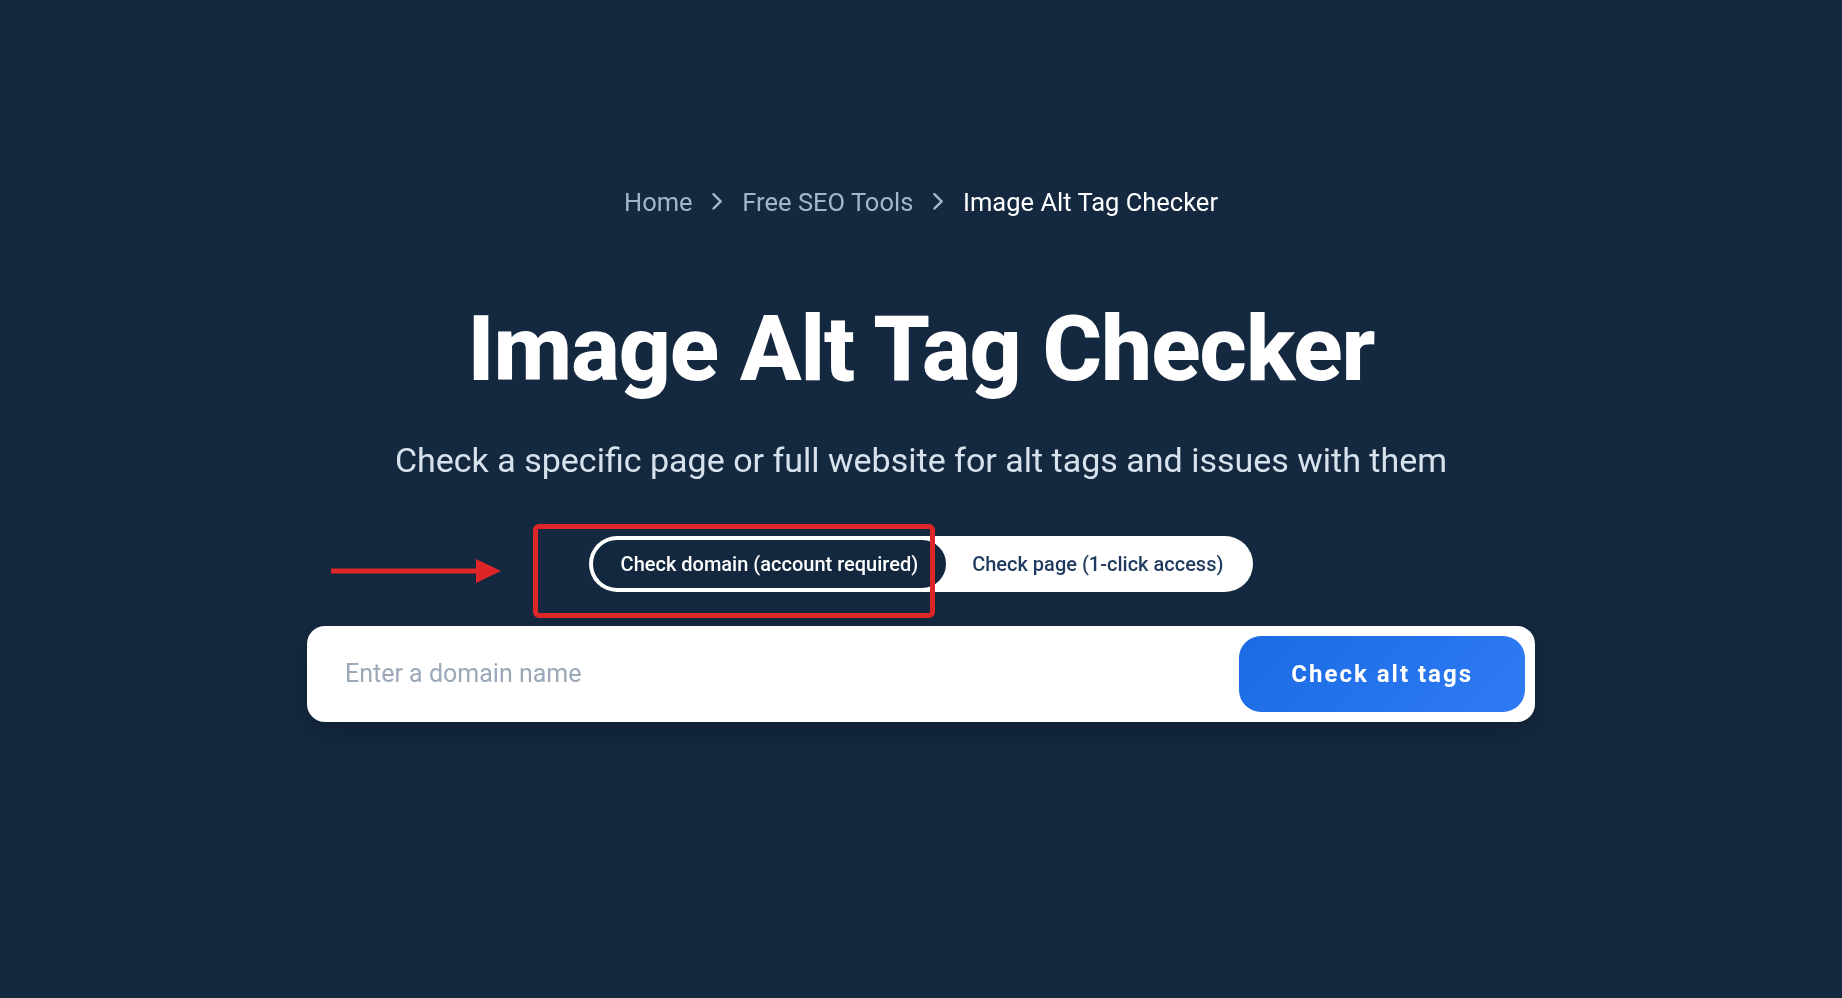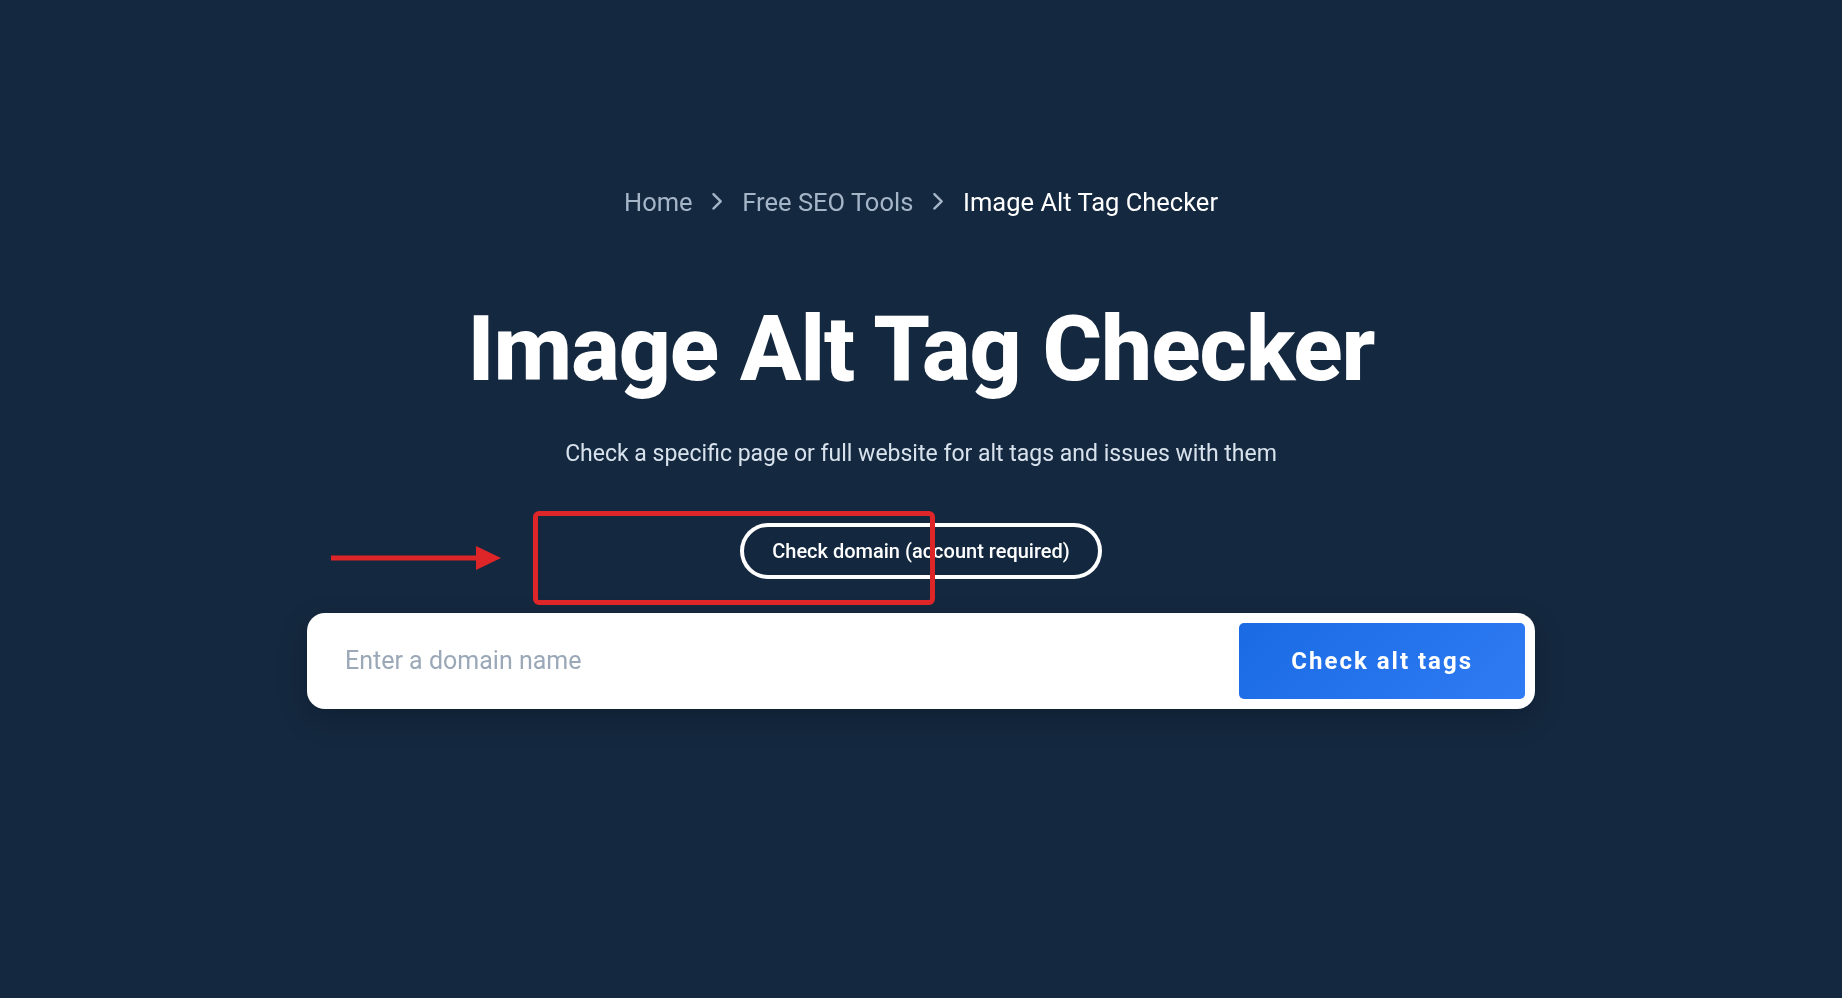--- a/index.html
+++ b/index.html
@@ -48,21 +48,21 @@
     .hero h1 {
       color: #ffffff;
       font-size: 91px;
       font-weight: 800;
       letter-spacing: -1px;
       margin-bottom: 42px;
       line-height: 1.05;
     }
     .hero .subtitle {
       color: #d8e2ed;
-      font-size: 23px;
+      font-size: 34px;
       font-weight: 400;
       margin-bottom: 56px;
     }
     .toggle-wrapper {
       display: flex;
       justify-content: center;
       margin-bottom: 34px;
       position: relative;
     }
     .toggle-group {
@@ -131,21 +131,21 @@
       color: #333;
       font-family: inherit;
     }
     .search-input::placeholder {
       color: #9aa8b8;
     }
     .search-button {
       background: linear-gradient(135deg, #1a6be3 0%, #2f7bf4 100%);
       color: #ffffff;
       border: none;
-      border-radius: 5px;
+      border-radius: 22px;
       padding: 24px 52px;
       font-size: 24px;
       font-weight: 700;
       letter-spacing: 2px;
       cursor: pointer;
       font-family: inherit;
     }
   </style>
 </head>
 <body>
@@ -173,20 +173,21 @@
 
     <div class="toggle-wrapper">
       <div class="arrow-annotation">
         <svg width="170" height="40" viewBox="0 0 170 40">
           <line x1="0" y1="15" x2="150" y2="15" stroke="#de2528" stroke-width="5"></line>
           <polygon points="145,3 170,15 145,27" fill="#de2528"></polygon>
         </svg>
       </div>
       <div class="toggle-group">
         <button class="toggle-option active">Check domain (account required)</button>
+        <button class="toggle-option inactive">Check page (1-click access)</button>
       </div>
       <div class="highlight-box"></div>
     </div>
 
     <div class="search-bar-wrapper">
       <div class="search-bar">
         <input type="text" class="search-input" placeholder="Enter a domain name" style="">
         <button class="search-button">Check alt tags</button>
       </div>
     </div>

